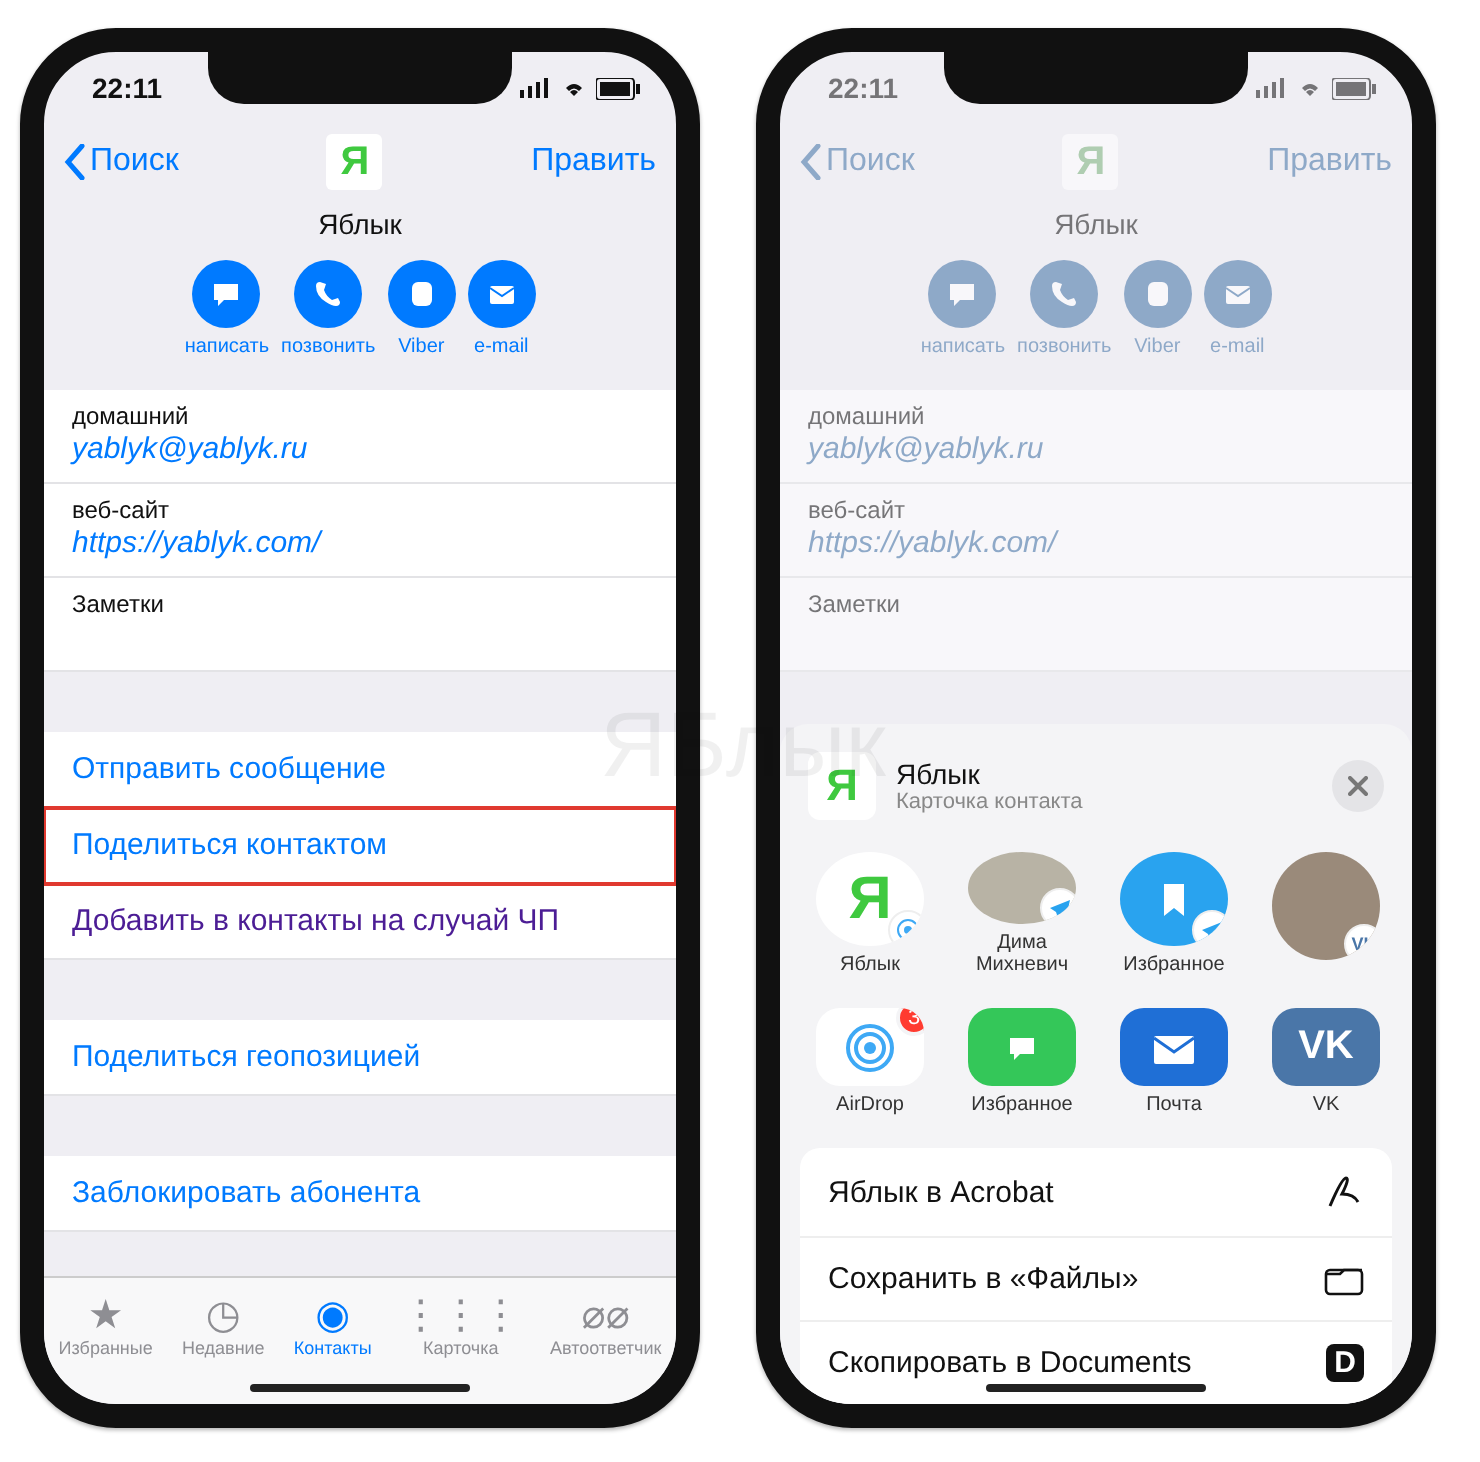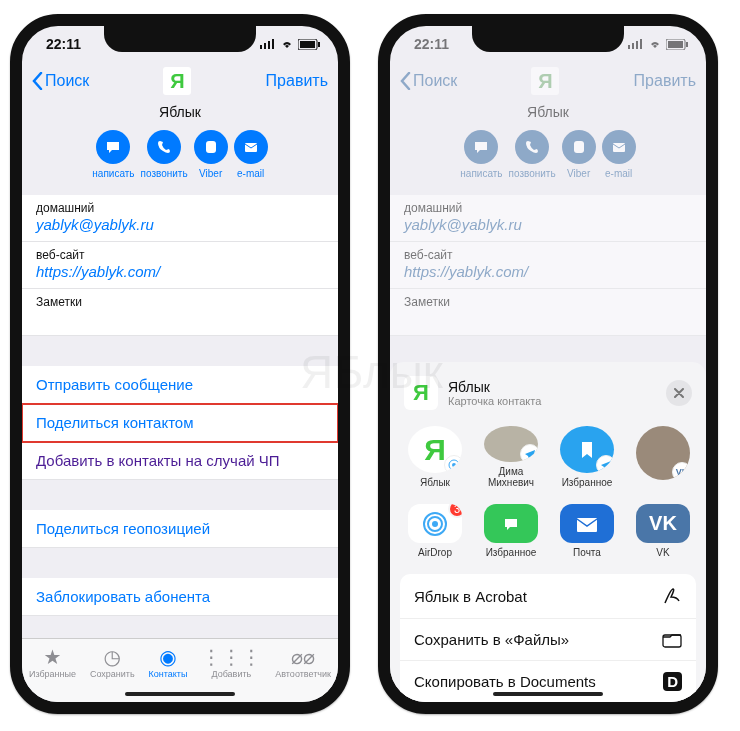--- a/index.html
+++ b/index.html
@@ -174,29 +174,29 @@
     <div id="rows3-left">
           <div class="row">Заблокировать абонента</div>
         </div>
     <div class="tabbar" id="tabs-left">
           <div class="tab">
             <div class="ic">★</div>
             <div>Избранные</div>
           </div>
           <div class="tab">
             <div class="ic">◷</div>
-            <div>Сохранить</div>
+            <div>Недавние</div>
           </div>
           <div class="tab active">
             <div class="ic">◉</div>
             <div>Контакты</div>
           </div>
           <div class="tab">
             <div class="ic">⋮⋮⋮</div>
-            <div>Добавить</div>
+            <div>Карточка</div>
           </div>
           <div class="tab">
             <div class="ic">⌀⌀</div>
             <div>Автоответчик</div>
           </div>
         </div>
     <div class="home-ind"></div>
   </div>
 </div>
 

